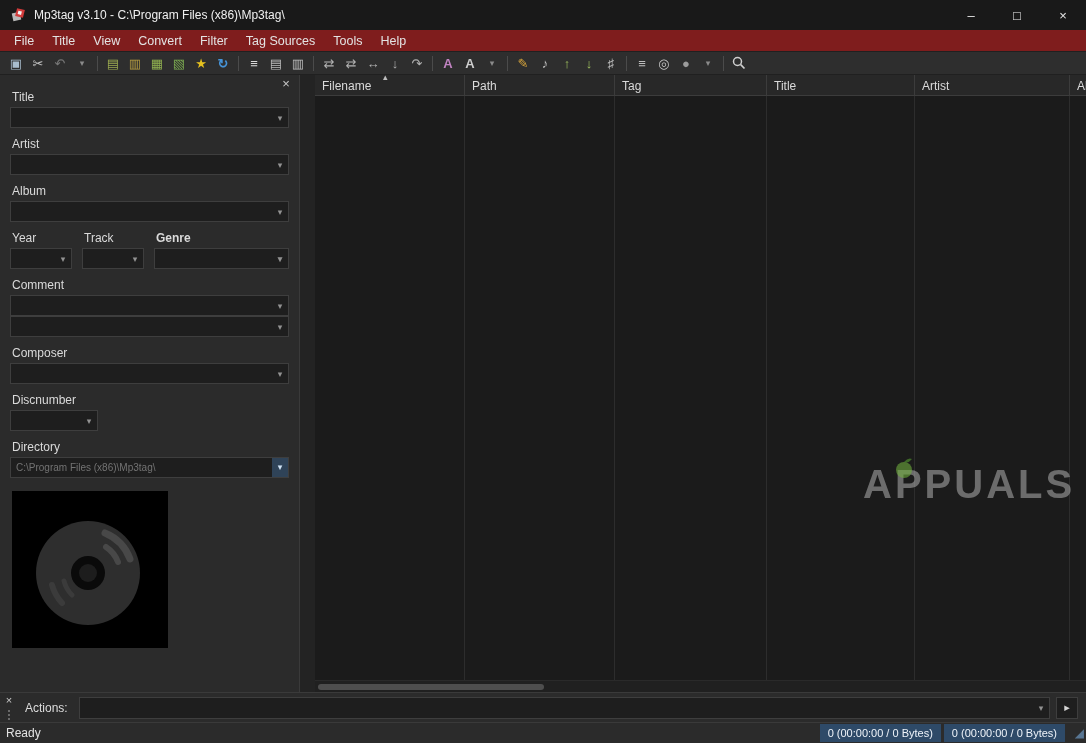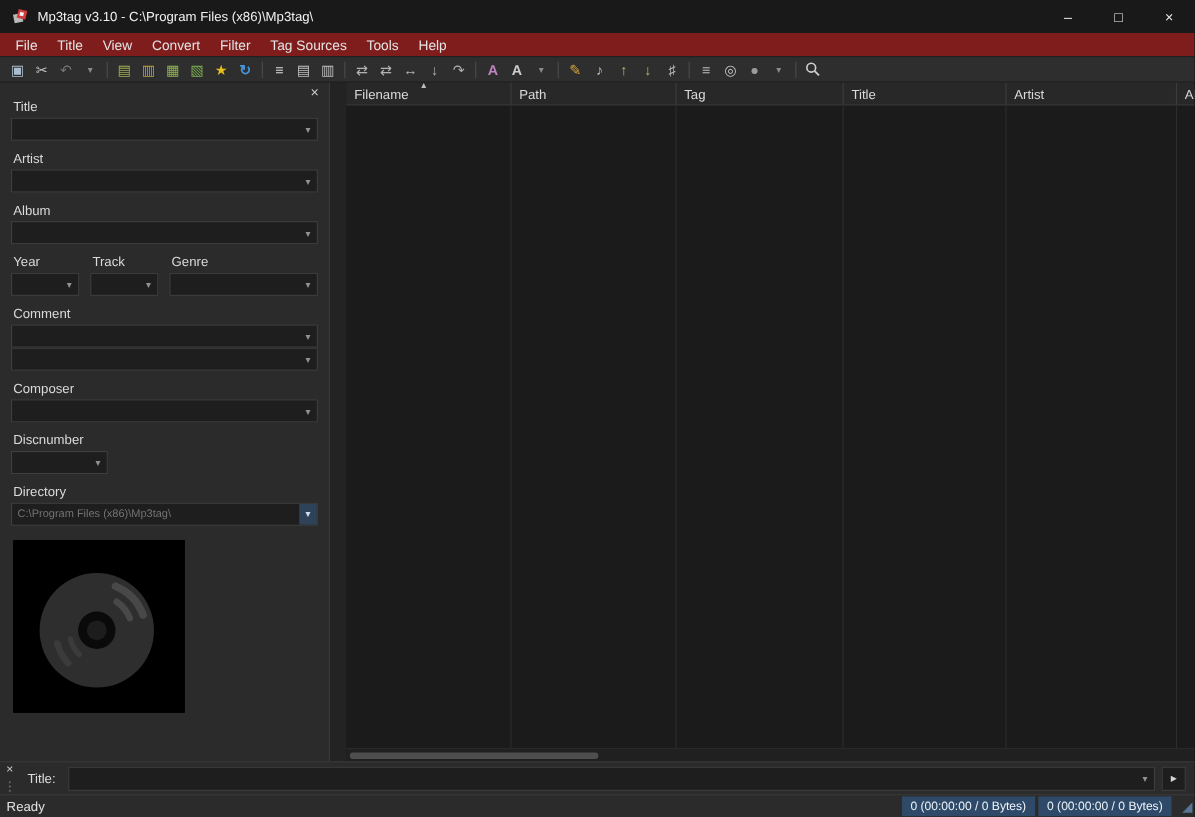--- a/index.html
+++ b/index.html
@@ -38,21 +38,21 @@
   .tag-panel { width:300px; flex:0 0 auto; background:#2b2b2b; border-right:1px solid #3a3a3a;
                position:relative; padding:6px 10px 0 10px; }
   .panel-close { position:absolute; top:1px; right:6px; font-size:13px; color:#c9c9c9; cursor:default; width:14px; text-align:center; }
   .f-label { font-size:12px; line-height:14px; color:#dadada; margin:9px 0 3px 2px; }
   .combo { height:21px; background:#1e1e1e; border:1px solid #3e3e3e; display:flex; align-items:center; cursor:default; }
   .combo-value { flex:1; font-size:10px; color:#737373; padding:0 5px; white-space:nowrap; overflow:hidden; }
   .combo-arrow { width:16px; text-align:center; font-size:9px; color:#929292; flex:0 0 auto; }
   .dir .combo-arrow { background:#2f4358; color:#cfe2f4; height:100%; line-height:19px; }
   .row3 { display:flex; gap:10px; }
   .row3 .cell-s { width:62px; }
-  .row3 .cell-f { flex:1; }
+  .row3 .cell-f { flex:1;font-weight:bold; }
   .combo.small { width:88px; }
   .cover { width:156px; height:157px; margin:13px 0 0 2px; background:#000; display:flex; cursor:default; }
 
   
   .splitter { width:15px; flex:0 0 auto; background:#232323; cursor:col-resize; }
 
   
   .file-area { flex:1 1 auto; display:flex; flex-direction:column; min-width:0; }
   .list-header { height:21px; flex:0 0 auto; background:#282828; border-bottom:1px solid #3c3c3c; display:flex; font-size:12px; color:#dadada; }
   .hcell { border-right:1px solid #3c3c3c; padding:4px 0 0 7px; position:relative; white-space:nowrap; overflow:hidden; cursor:default; }
@@ -337,33 +337,40 @@
         <div class="hcell c4"><span>Artist</span></div>
         <div class="hcell c5"><span>Al</span></div>
       </div>
       <div class="list-body">
         <div class="bcol c0"></div>
         <div class="bcol c1"></div>
         <div class="bcol c2"></div>
         <div class="bcol c3"></div>
         <div class="bcol c4"></div>
         <div class="bcol c5"></div>
+        <div class="watermark">
+          <span class="wm-text">APPUALS</span>
+          <svg class="wm-apple" width="26" height="26" viewBox="0 0 26 26">
+            <circle cx="13" cy="16" r="8" fill="#6fae3e" opacity="0.6"></circle>
+            <path d="M13 8 q4 -5 8 -3 q-4 5 -8 3" fill="#52942f" opacity="0.65"></path>
+          </svg>
+        </div>
       </div>
       <div class="hscroll">
         <div class="hthumb"></div>
       </div>
     </div>
   </div>
 
   <div class="filterbar">
     <div class="filter-left">
       <span class="filter-close">×</span>
       <span class="filter-grip"></span>
     </div>
-    <span class="filter-label">Title:</span>
+    <span class="filter-label">Actions:</span>
     <div class="filter-combo">
       <input class="filter-input" type="text" value="" style="">
       <span class="combo-arrow">▾</span>
     </div>
     <div class="filter-go">▸</div>
   </div>
 
   <div class="statusbar">
     <span class="status-ready">Ready</span>
     <span class="status-panel">0 (00:00:00 / 0 Bytes)</span>

